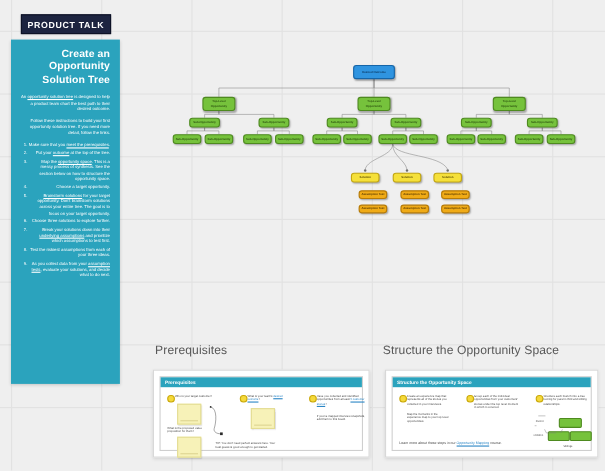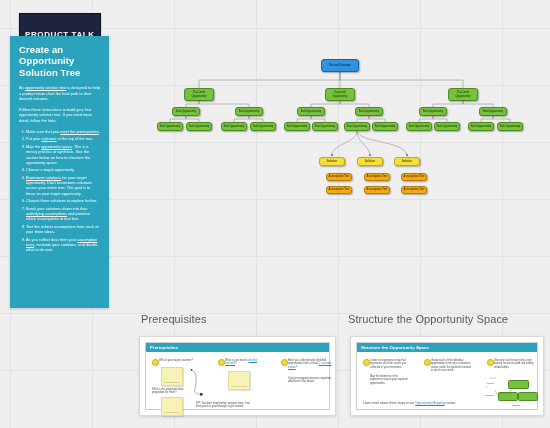--- a/index.html
+++ b/index.html
@@ -15,36 +15,37 @@
     background:#efefef;
   }
   .grid-v,.grid-h{position:absolute;background:#e2e2e2;}
   .grid-v{width:1px;top:0;height:428px;}
   .grid-h{height:1px;left:0;width:550px;}
 
   
   #logo{
     position:absolute;left:19px;top:13px;
     background:#1d2440;border:1px solid #0d1226;
-    padding:16px 5px 3px 5px;
+    padding:4px 5px 3px 5px;
     box-shadow:0 1px 2px rgba(0,0,0,.25);
   }
   #logo span{
     color:#ffffff;font-weight:bold;font-size:8px;
     letter-spacing:.6px;line-height:9px;display:block;
     font-family:"Liberation Sans", sans-serif;
   }
 
   
   #panel{
-    position:absolute;left:10px;top:36px;width:99px;height:272px;
+    position:absolute;left:10px;top:36px;width:99px;height:313px;
     background:#2ba3bd;color:#ffffff;
     padding:8px 9px 0 9px;box-sizing:border-box;
     box-shadow:0 1px 3px rgba(0,0,0,.18);
     overflow:hidden;
+    text-align:right;
   }
   #panel h1{
     margin:0 0 7px 0;font-size:9.5px;line-height:11.4px;
     font-weight:bold;color:#ffffff;letter-spacing:.1px;
   }
   #panel p{
     margin:0 0 6px 0;font-size:3.9px;line-height:5.3px;color:#ffffff;
   }
   #panel ol{
     margin:0;padding-left:7px;font-size:3.9px;line-height:5.3px;color:#ffffff;

